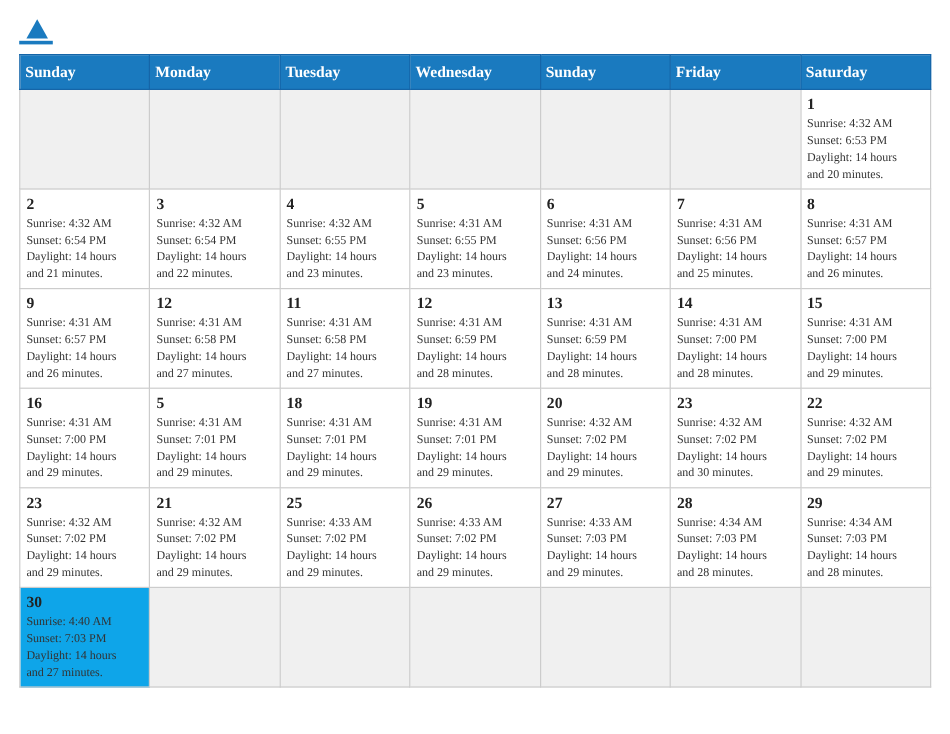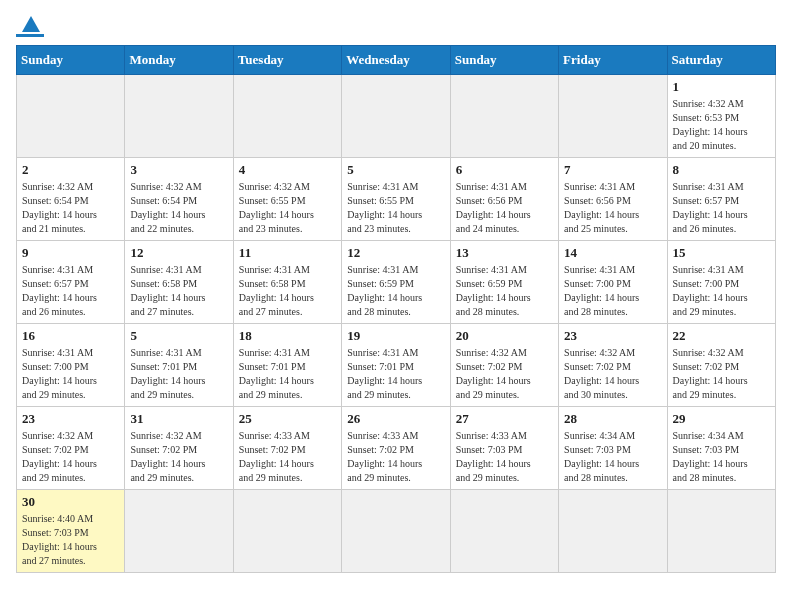--- a/index.html
+++ b/index.html
@@ -88,21 +88,21 @@
       color: #222;
       display: block;
       margin-bottom: 2px;
     }
     .day-info {
       font-size: 10px;
       color: #333;
       line-height: 1.4;
     }
     .last-row td {
-      background: #fef9c3;
+      background: #0ea5e9;
     }
   </style>
 </head>
 <body>
 
 <div class="header-area">
   <div class="logo">
     <div class="logo-text">
       <span class="logo-general"></span>
       <div style="display:flex; flex-direction:column; align-items:center; margin-left:2px;">
@@ -301,21 +301,21 @@
       </tr>
       <tr>
         <td>
           <span class="day-number">23</span>
           <div class="day-info" style="white-space: pre-line;">Sunrise: 4:32 AM
 Sunset: 7:02 PM
 Daylight: 14 hours
 and 29 minutes.</div>
         </td>
         <td>
-          <span class="day-number">31</span>
+          <span class="day-number">21</span>
           <div class="day-info" style="white-space: pre-line;">Sunrise: 4:32 AM
 Sunset: 7:02 PM
 Daylight: 14 hours
 and 29 minutes.</div>
         </td>
         <td>
           <span class="day-number">25</span>
           <div class="day-info" style="white-space: pre-line;">Sunrise: 4:33 AM
 Sunset: 7:02 PM
 Daylight: 14 hours

